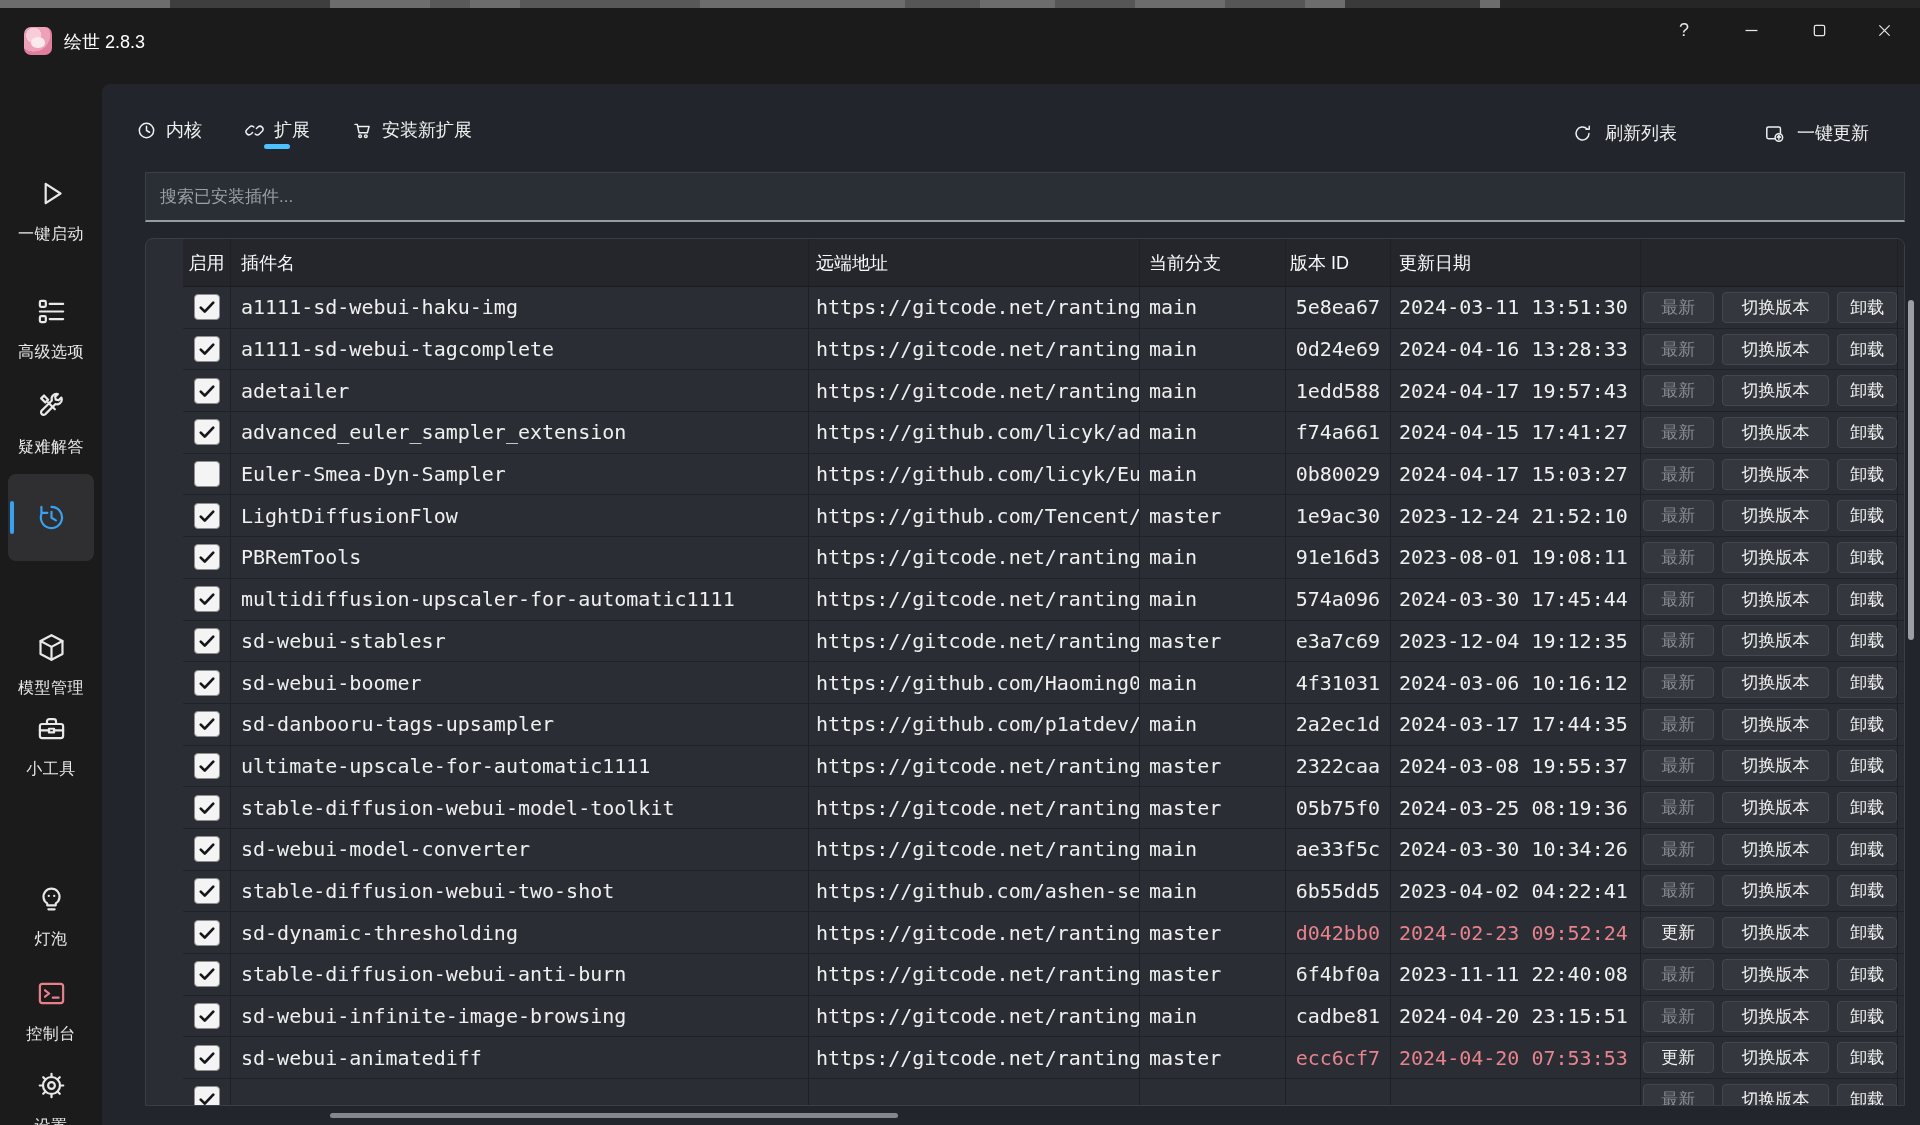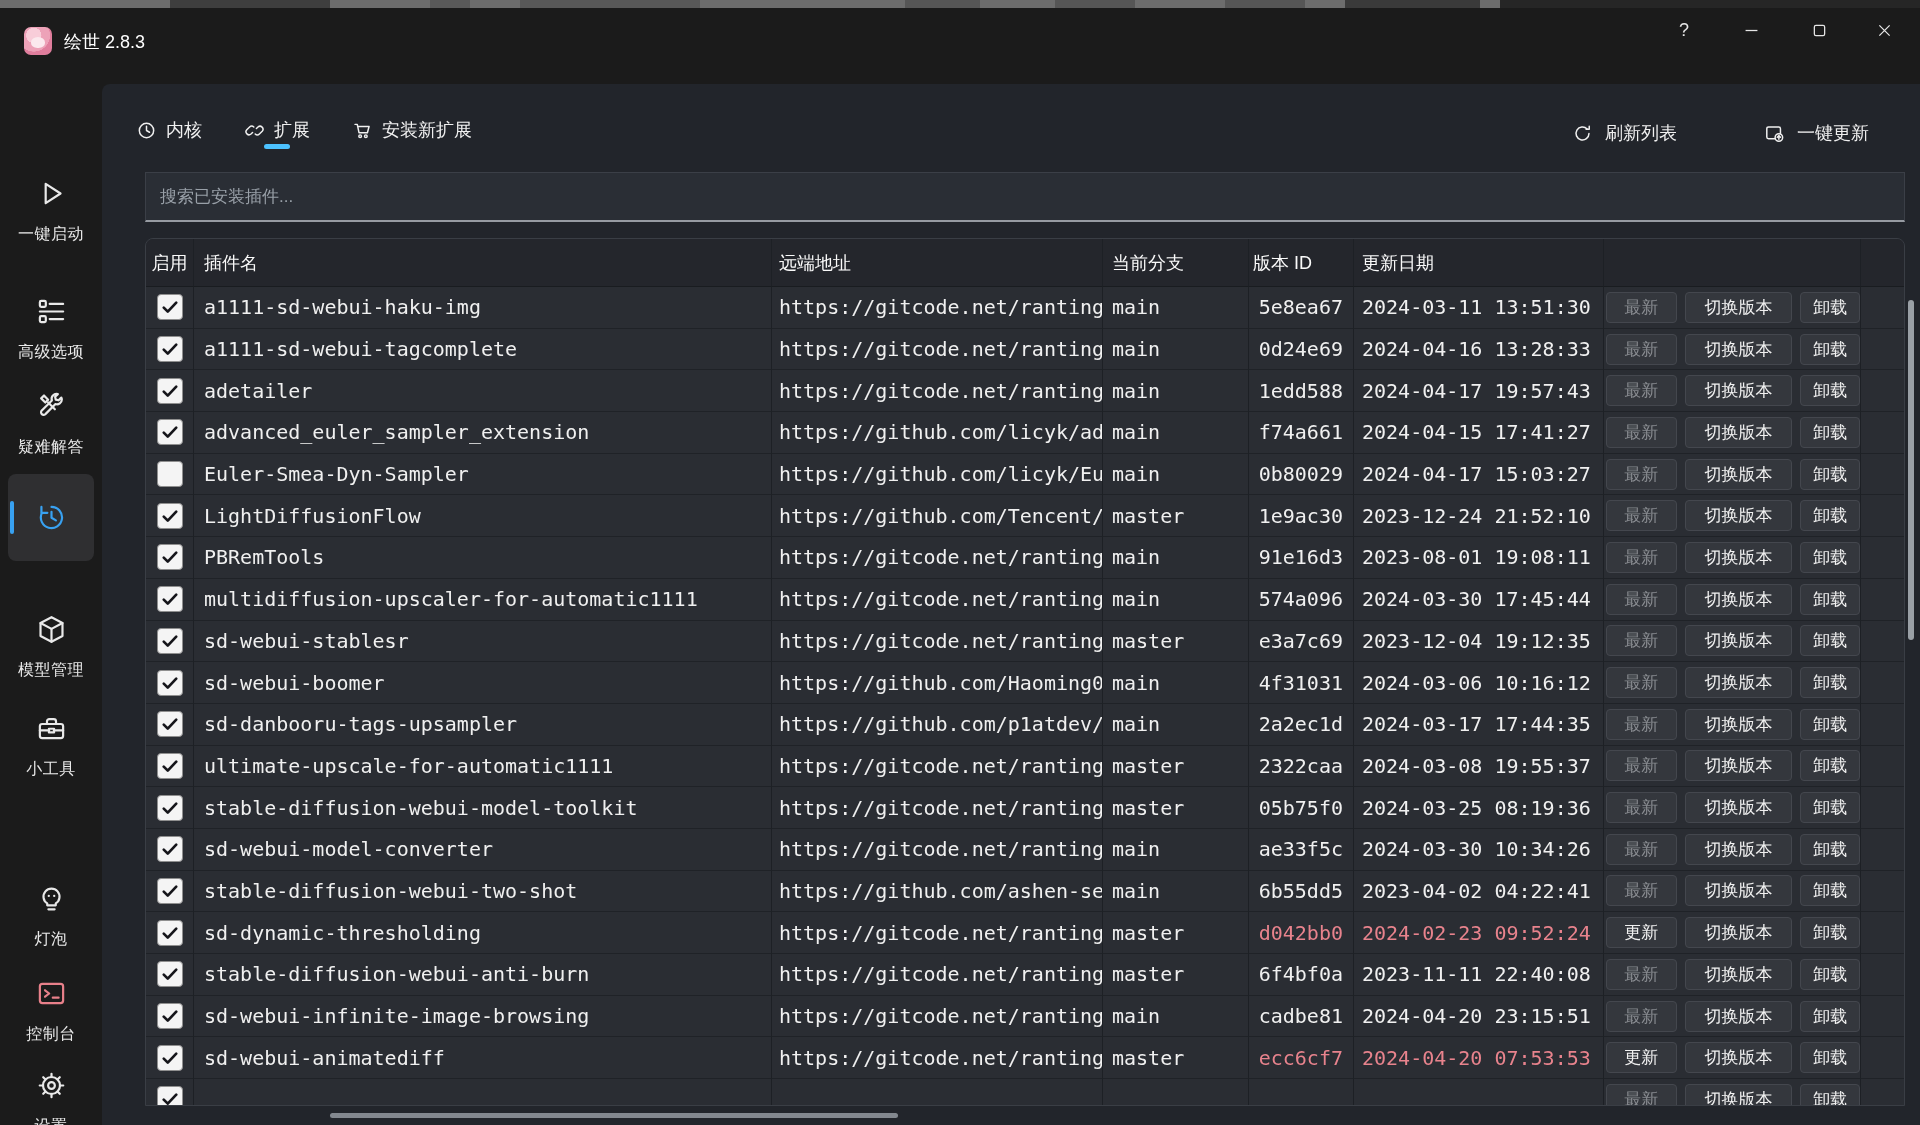--- a/index.html
+++ b/index.html
@@ -50,21 +50,21 @@
 
   
   #search { position:absolute; left:43px; top:88px; width:1760px; height:50px; background:#2a2e35;
             border:1px solid #3b3f47; border-bottom:2px solid #979ba2; border-radius:0;
             color:#eef0f2; font-size:17px; padding:0 14px; outline:none; }
   #search::placeholder { color:#99a0a8; }
 
   
   #table { position:absolute; left:43px; top:154px; width:1760px; height:868px; background:#2a2d33;
            border:1px solid #3a3e45; border-radius:8px 8px 0 0; overflow:hidden; }
-  .grid { display:grid; grid-template-columns:48px 578px 331px 146px 105px 250px 257px 1fr; }
+  .grid { display:grid; grid-template-columns:48px 578px 331px 146px 105px 250px 257px 1fr;margin-left:37px; }
   #thead { height:48px; background:#24262c; }
   #thead .cell { display:flex; align-items:center; font-size:18px; color:#fafafa; border-right:1px solid #1d2025; border-bottom:1px solid #191c20; height:48px; }
   #thead .cell:last-child { border-right:none; }
   #tbody { height:820px; overflow:hidden; }
   .trow { height:41.7px; }
   .trow .cell { display:flex; align-items:center; border-right:1px solid #1d2025; border-bottom:1px solid #1f2227; height:41.7px; overflow:hidden; }
   .trow .cell:last-child { border-right:none; }
   .mono { font-family:"DejaVu Sans Mono",monospace; font-size:20px; color:#f0f0f0; white-space:nowrap; }
   .c-check { justify-content:center; }
   .c-head-1 { justify-content:center; }
@@ -160,21 +160,21 @@
       <div class="side-label">疑难解答</div>
     </div>
     <div class="side-tile" style="top: 390px;">
       <div class="pill"></div>
       <svg class="icn" viewBox="0 0 24 24" fill="none" stroke="currentColor" stroke-width="1.7" stroke-linecap="round" stroke-linejoin="round">
         <path d="M12 3.8a8.2 8.2 0 1 1-7.6 5"></path>
         <path d="M4.2 3.8v4.6h4.6"></path>
         <path d="M12 7.6v4.6l3.4 2"></path>
       </svg>
     </div>
-    <div class="side-item" style="top: 530px;">
+    <div class="side-item" style="top: 548px;">
       <span>
         <svg class="icn" viewBox="0 0 24 24" fill="none" stroke="currentColor" stroke-width="1.7" stroke-linecap="round" stroke-linejoin="round">
           <path d="M12 2.5 20.5 7v10L12 21.5 3.5 17V7Z"></path>
           <path d="M3.5 7 12 11.5 20.5 7"></path>
           <path d="M12 11.5V21.5"></path>
         </svg>
       </span>
       <div class="side-label">模型管理</div>
     </div>
     <div class="side-item" style="top: 629px;">

